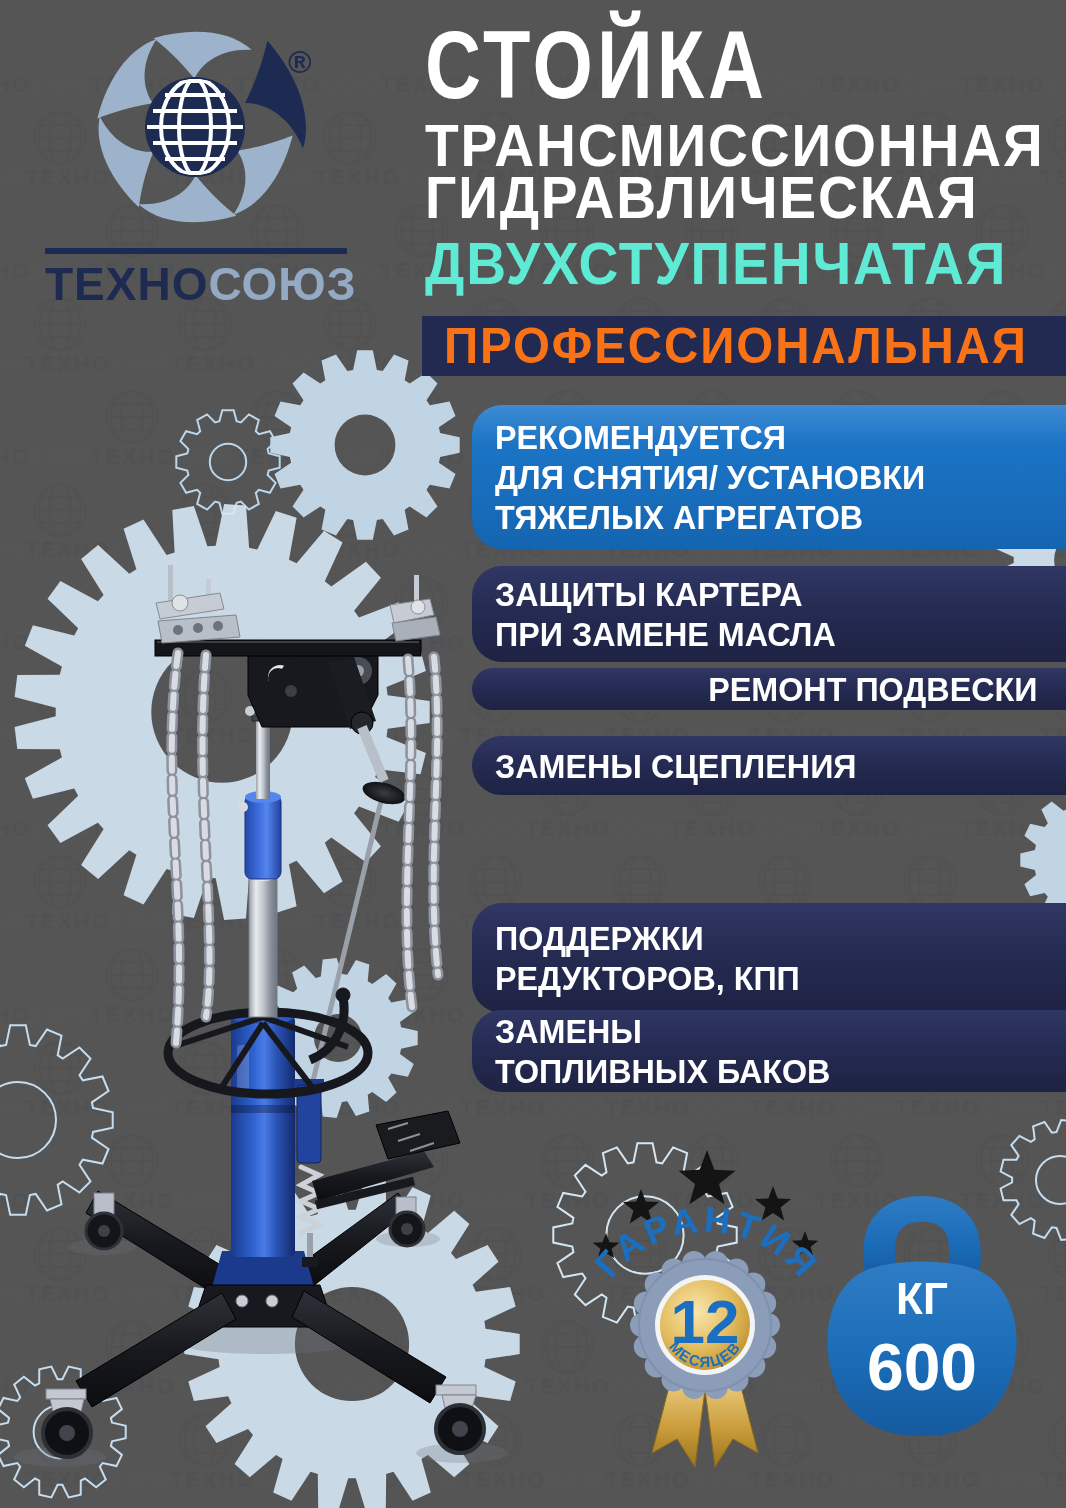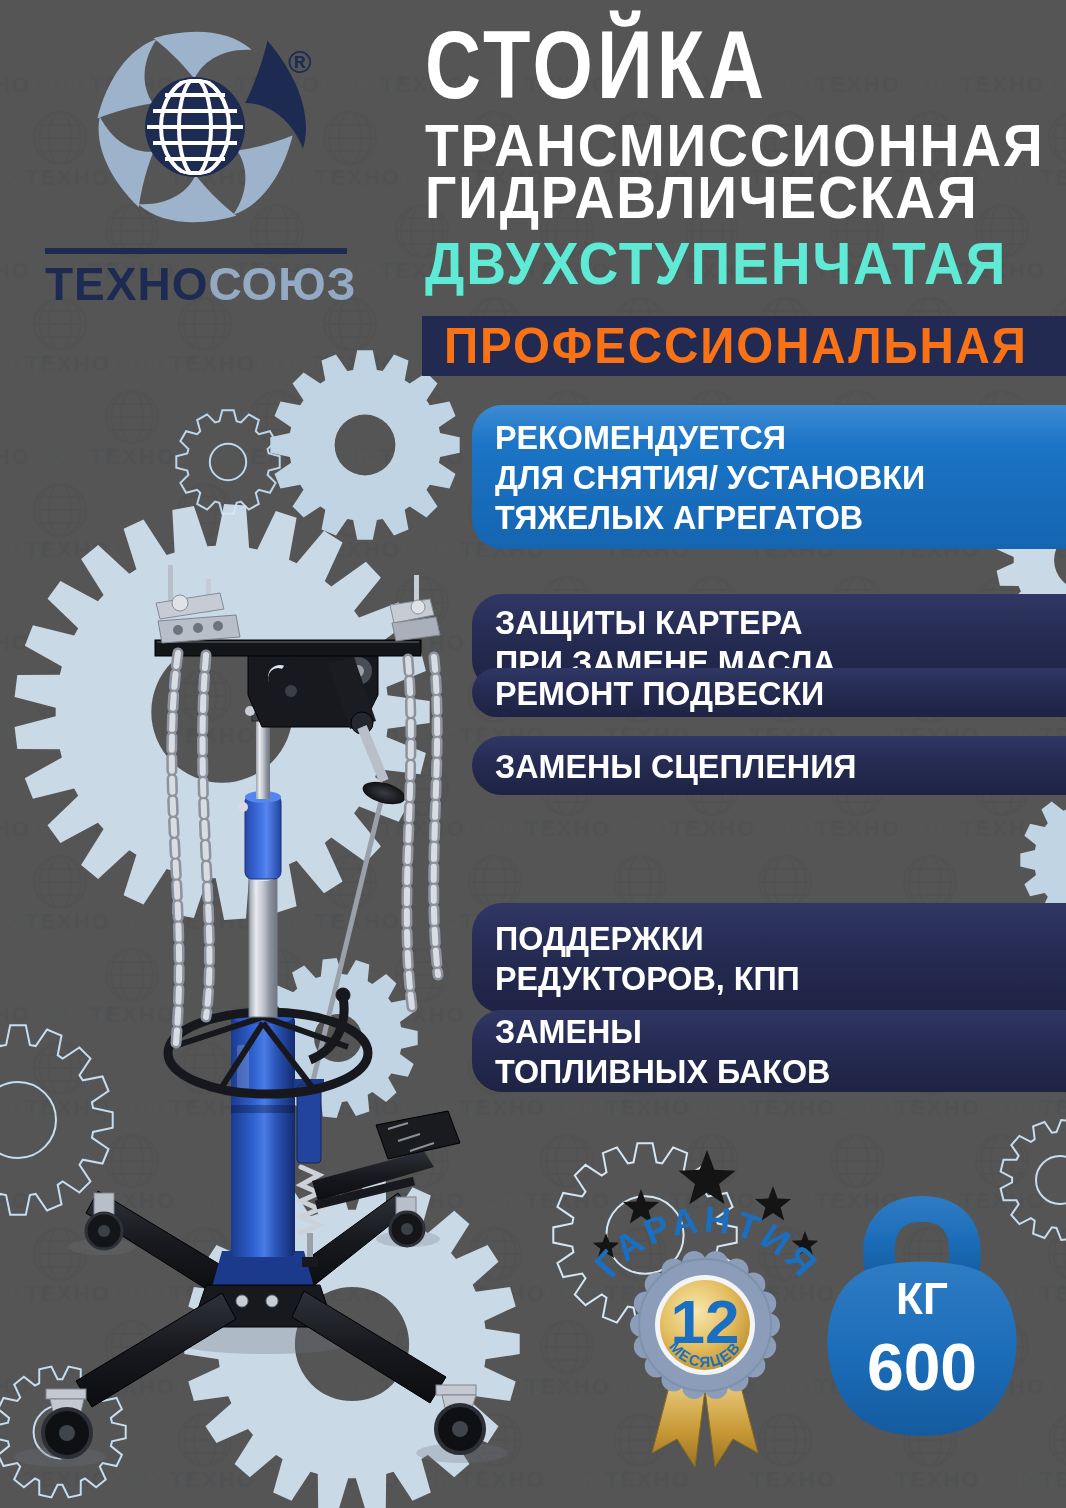--- a/index.html
+++ b/index.html
@@ -552,25 +552,25 @@
   <div class="grade-bar">
       <span class="sx" style="transform:scaleX(.95)">ПРОФЕССИОНАЛЬНАЯ</span>
     </div>
 
   <div id="features" class="layer">
       <div class="bar blue" style="top: 405px; height: 144px;">
         <span class="ln">РЕКОМЕНДУЕТСЯ</span>
         <span class="ln">ДЛЯ СНЯТИЯ/ УСТАНОВКИ</span>
         <span class="ln">ТЯЖЕЛЫХ АГРЕГАТОВ</span>
       </div>
-      <div class="bar navy" style="top: 566px; height: 96px; margin-top: 28px;">
+      <div class="bar navy" style="top: 566px; height: 96px;">
         <span class="ln">ЗАЩИТЫ КАРТЕРА</span>
         <span class="ln">ПРИ ЗАМЕНЕ МАСЛА</span>
       </div>
-      <div class="bar navy" style="top: 668px; height: 49px;">
+      <div class="bar navy" style="top: 668px; height: 42px; text-align: right;">
         <span class="ln">РЕМОНТ ПОДВЕСКИ</span>
       </div>
       <div class="bar navy" style="top: 736px; height: 59px;">
         <span class="ln">ЗАМЕНЫ СЦЕПЛЕНИЯ</span>
       </div>
       <div class="bar navy" style="top: 903px; height: 110px;">
         <span class="ln">ПОДДЕРЖКИ</span>
         <span class="ln">РЕДУКТОРОВ, КПП</span>
       </div>
       <div class="bar navy" style="top: 1010px; height: 82px;">

